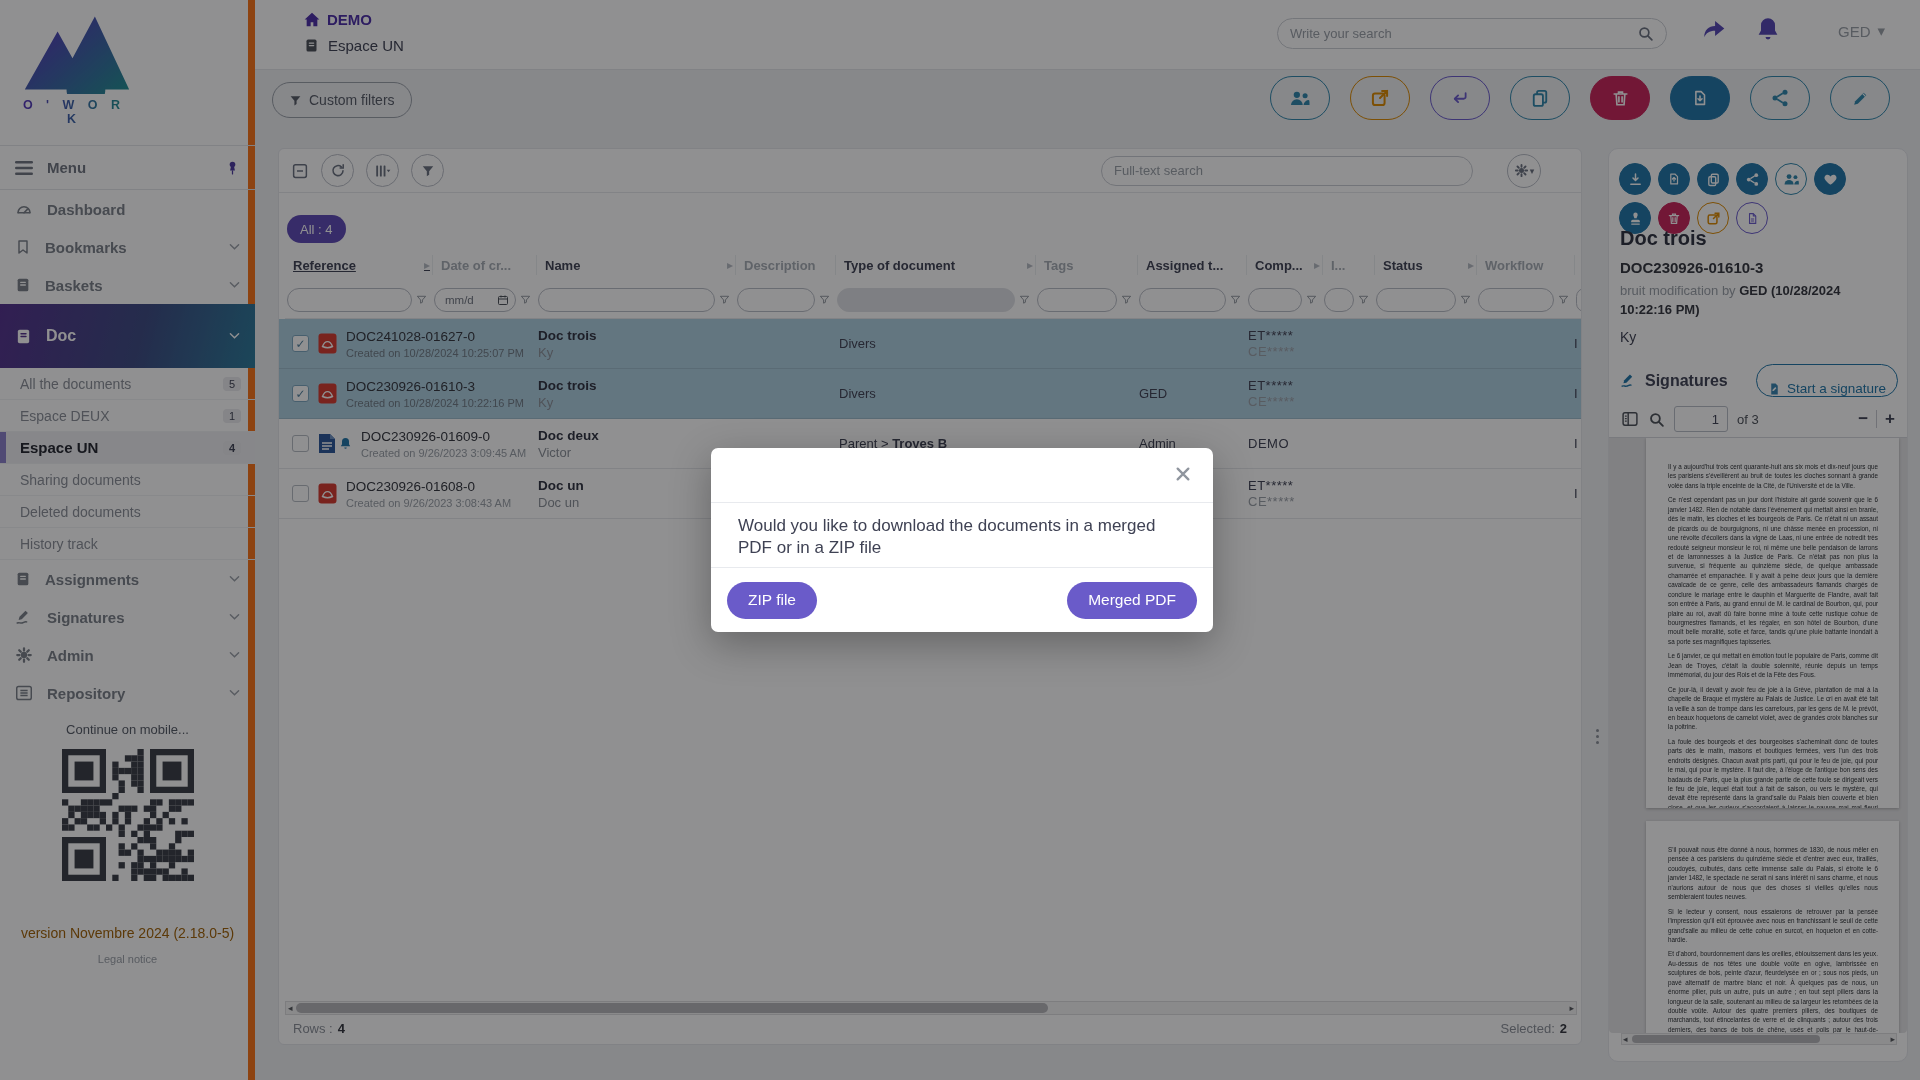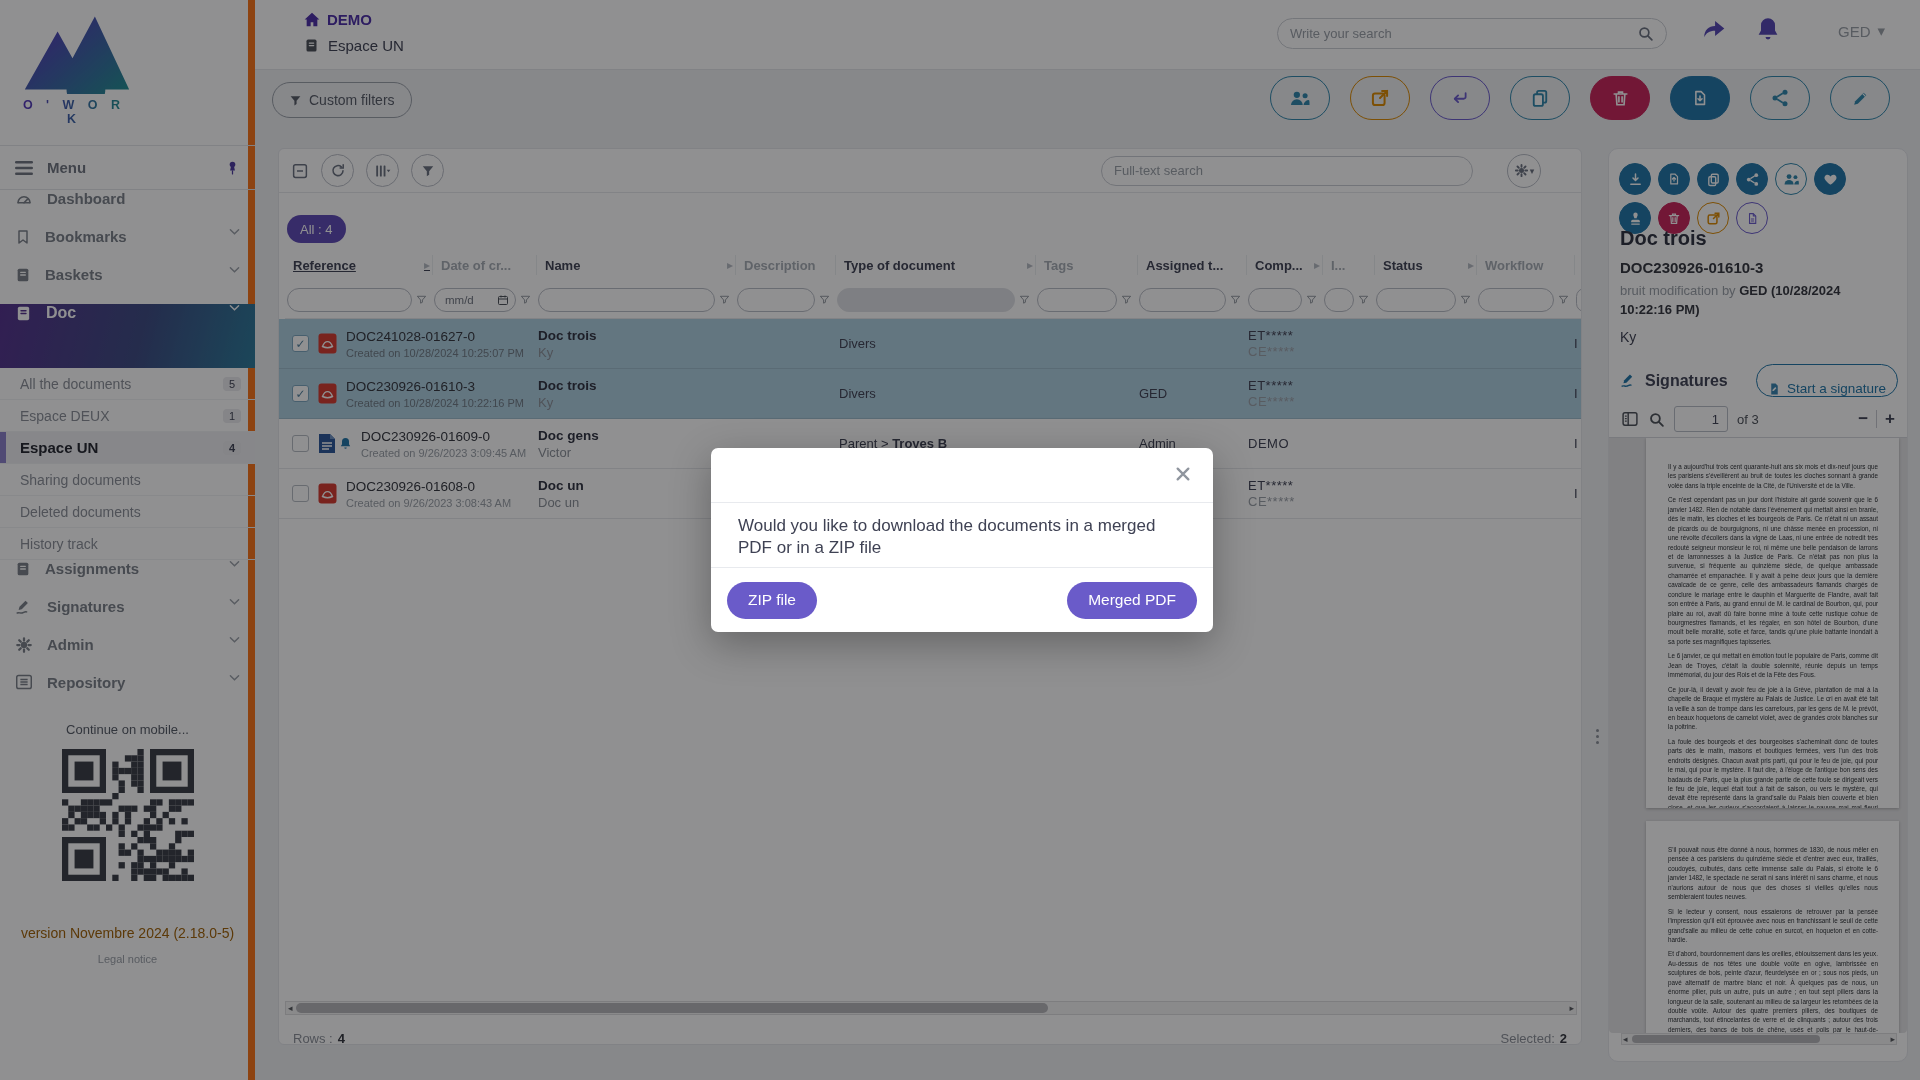--- a/index.html
+++ b/index.html
@@ -8,21 +8,21 @@
   .screen{position:relative;width:1920px;height:1080px;background:#eef0f3}
 
   
   .sidebar{position:absolute;left:0;top:0;width:255px;height:1080px;background:#fff;border-right:7px solid #f97316;z-index:2}
   .logo{position:absolute;left:14px;top:12px;width:120px;text-align:center}
   .logo-text{margin-top:4px;font-size:12.5px;font-weight:bold;letter-spacing:5px;background:linear-gradient(90deg,#5b2cc0,#1a9a8d);-webkit-background-clip:text;background-clip:text;color:transparent}
   .menu-row{position:absolute;left:0;top:145px;width:255px;height:45px;border-top:1px solid #e4e6ea;border-bottom:1px solid #e4e6ea;display:flex;align-items:center;padding:0 15px;color:#6f7580}
   .menu-row .lbl{margin-left:14px;font-size:15px;font-weight:600}
   .menu-row .pin{margin-left:auto}
   .snav{position:absolute;left:0;top:190px;width:255px}
-  .srow{height:38px;display:flex;padding:0 15px;color:#7a8089;font-size:15px;font-weight:600}
+  .srow{height:38px;display:flex;align-items:center;padding:0 15px;color:#7a8089;font-size:15px;font-weight:600}
   .srow .slabel{margin-left:14px}
   .srow .schev{margin-left:auto;color:#9aa0a8}
   .srow.active{height:64px;background:linear-gradient(105deg,#54318d 0%,#3c4a82 55%,#2b7a9a 100%);color:#fff}
   .srow.active .schev{color:#fff}
   .ssub{}
   .ssubrow{height:32px;display:flex;align-items:center;padding:0 14px 0 20px;font-size:14px;color:#8a8f98;border-bottom:1px solid #f1f2f4;position:relative}
   .ssubrow .sbadge{margin-left:auto;background:#ebebee;color:#3f4254;font-size:11px;border-radius:4px;padding:1px 6px}
   .ssubrow.active{background:#efeff3;color:#23262f;font-weight:bold;font-size:15px}
   .ssubrow.active::before{content:"";position:absolute;left:0;top:0;bottom:0;width:6px;background:#8b80cb}
   .side-bottom{position:absolute;left:0;top:722px;width:255px;text-align:center}
@@ -84,21 +84,21 @@
   .nmsub{font-size:13px;color:#8a9098;margin-top:2px}
   .typ{font-size:13px;color:#3f4254}
   .typ b{font-weight:bold}
   .asg{font-size:13px;color:#3f4254}
   .cmp{font-size:13px;color:#3f4254;letter-spacing:.5px}
   .cmpsub{font-size:13px;color:#9aa0a8;letter-spacing:.5px;margin-top:1px}
   .edge{position:absolute;right:2px;top:17px;font-size:13px;color:#3f4254;width:5px;overflow:hidden}
   .hscroll{position:absolute;left:6px;top:852px;width:1292px;height:14px;background:#f4f4f5;border:1px solid #dcdcdf;display:flex;align-items:center}
   .hthumb{position:absolute;left:10px;top:1px;width:752px;height:10px;background:#b6b6ba;border-radius:5px}
   .sarr{position:absolute;top:0;font-size:9px;color:#55585e;line-height:12px}
-  .tfoot{position:absolute;left:0;top:872px;right:0;height:25px;display:flex;align-items:flex-end;padding:0 14px;font-size:13px;color:#8a8f98}
+  .tfoot{position:absolute;left:0;top:872px;right:0;height:25px;display:flex;align-items:flex-start;padding:0 14px;font-size:13px;color:#8a8f98}
   .tfoot b{color:#33363e;margin-left:5px}
   .tfoot .right{margin-left:auto}
 
   
   .detail{position:absolute;left:1608px;top:148px;width:300px;height:914px;background:#fff;border:1px solid #e3e5ea;border-radius:10px;z-index:1}
   .dicons{position:absolute;left:10px;top:14px;display:flex;gap:7px}
   .dicons2{position:absolute;left:10px;top:53px;display:flex;gap:7px}
   .dcirc{width:32px;height:32px;border-radius:50%;display:flex;align-items:center;justify-content:center;background:#2076a8;color:#fff;border:1.5px solid #2076a8}
   .dcirc.out{background:#fff;color:#2e86ab;border-color:#2e86ab}
   .dcirc.red{background:#c9235a;border-color:#c9235a}
@@ -835,21 +835,21 @@
                 <path d="M12 2a6.5 6.5 0 0 1 6.5 6.5v5l2.2 3.8H3.3l2.2-3.8v-5A6.5 6.5 0 0 1 12 2z"></path>
                 <path d="M9.7 19.5h4.6a2.3 2.3 0 1 1-4.6 0z"></path>
               </svg>
             </div>
             <div class="refblock">
               <div class="ref">DOC230926-01609-0</div>
               <div class="created">Created on 9/26/2023 3:09:45 AM</div>
             </div>
           </div>
           <div class="cell" style="width: 199px; padding-left: 2px;">
-            <div class="nm">Doc gens</div>
+            <div class="nm">Doc deux</div>
             <div class="nmsub">Victor</div>
           </div>
           <div class="cell" style="width: 100px;"></div>
           <div class="cell" style="width: 200px; padding-left: 4px;">
             <div class="typ">Parent &gt; <b>Troyes B</b></div>
           </div>
           <div class="cell" style="width: 102px;"></div>
           <div class="cell" style="width: 109px; padding-left: 2px;">
             <div class="asg">Admin</div>
           </div>

